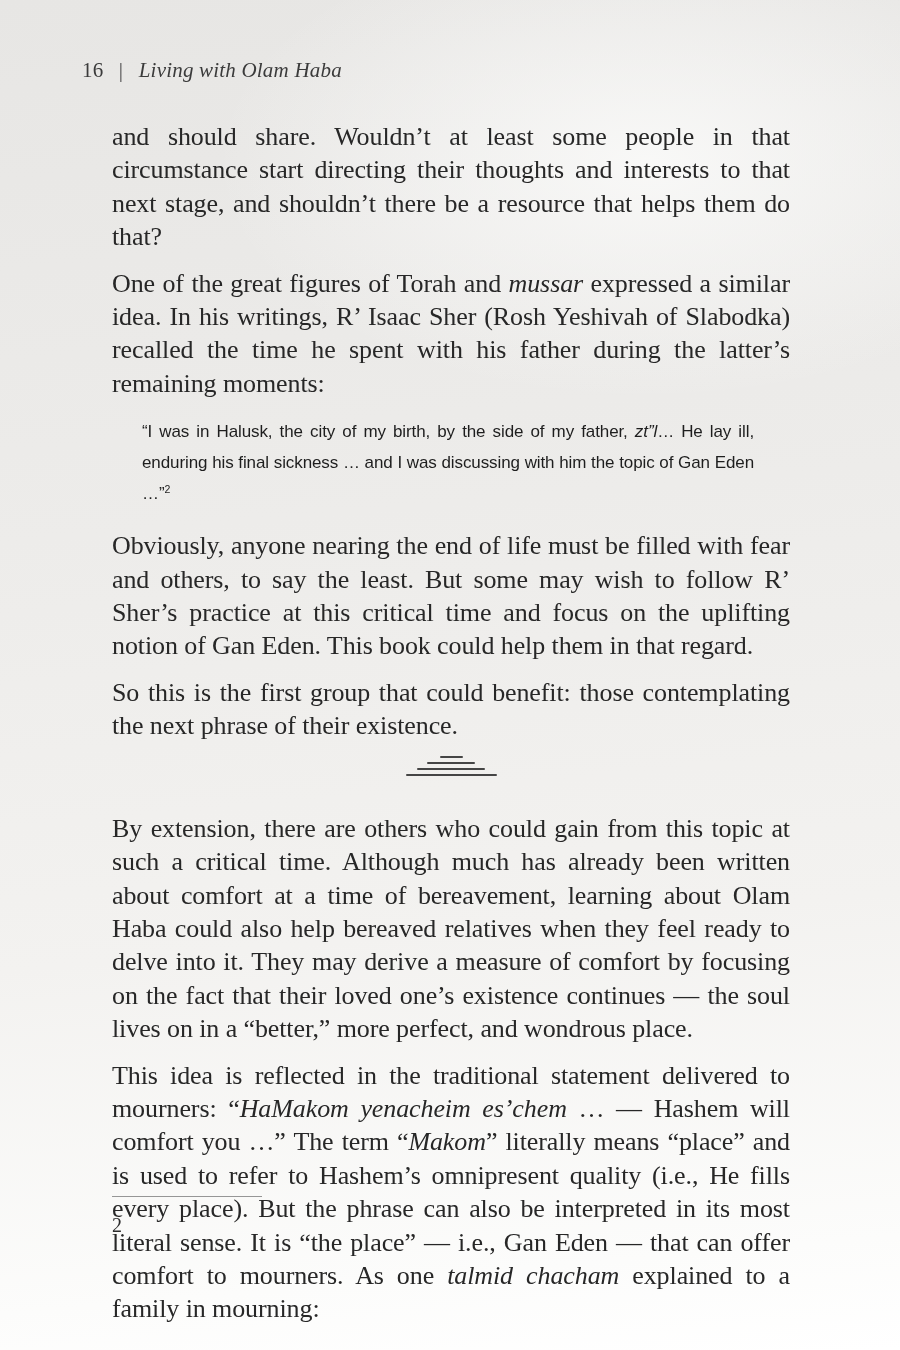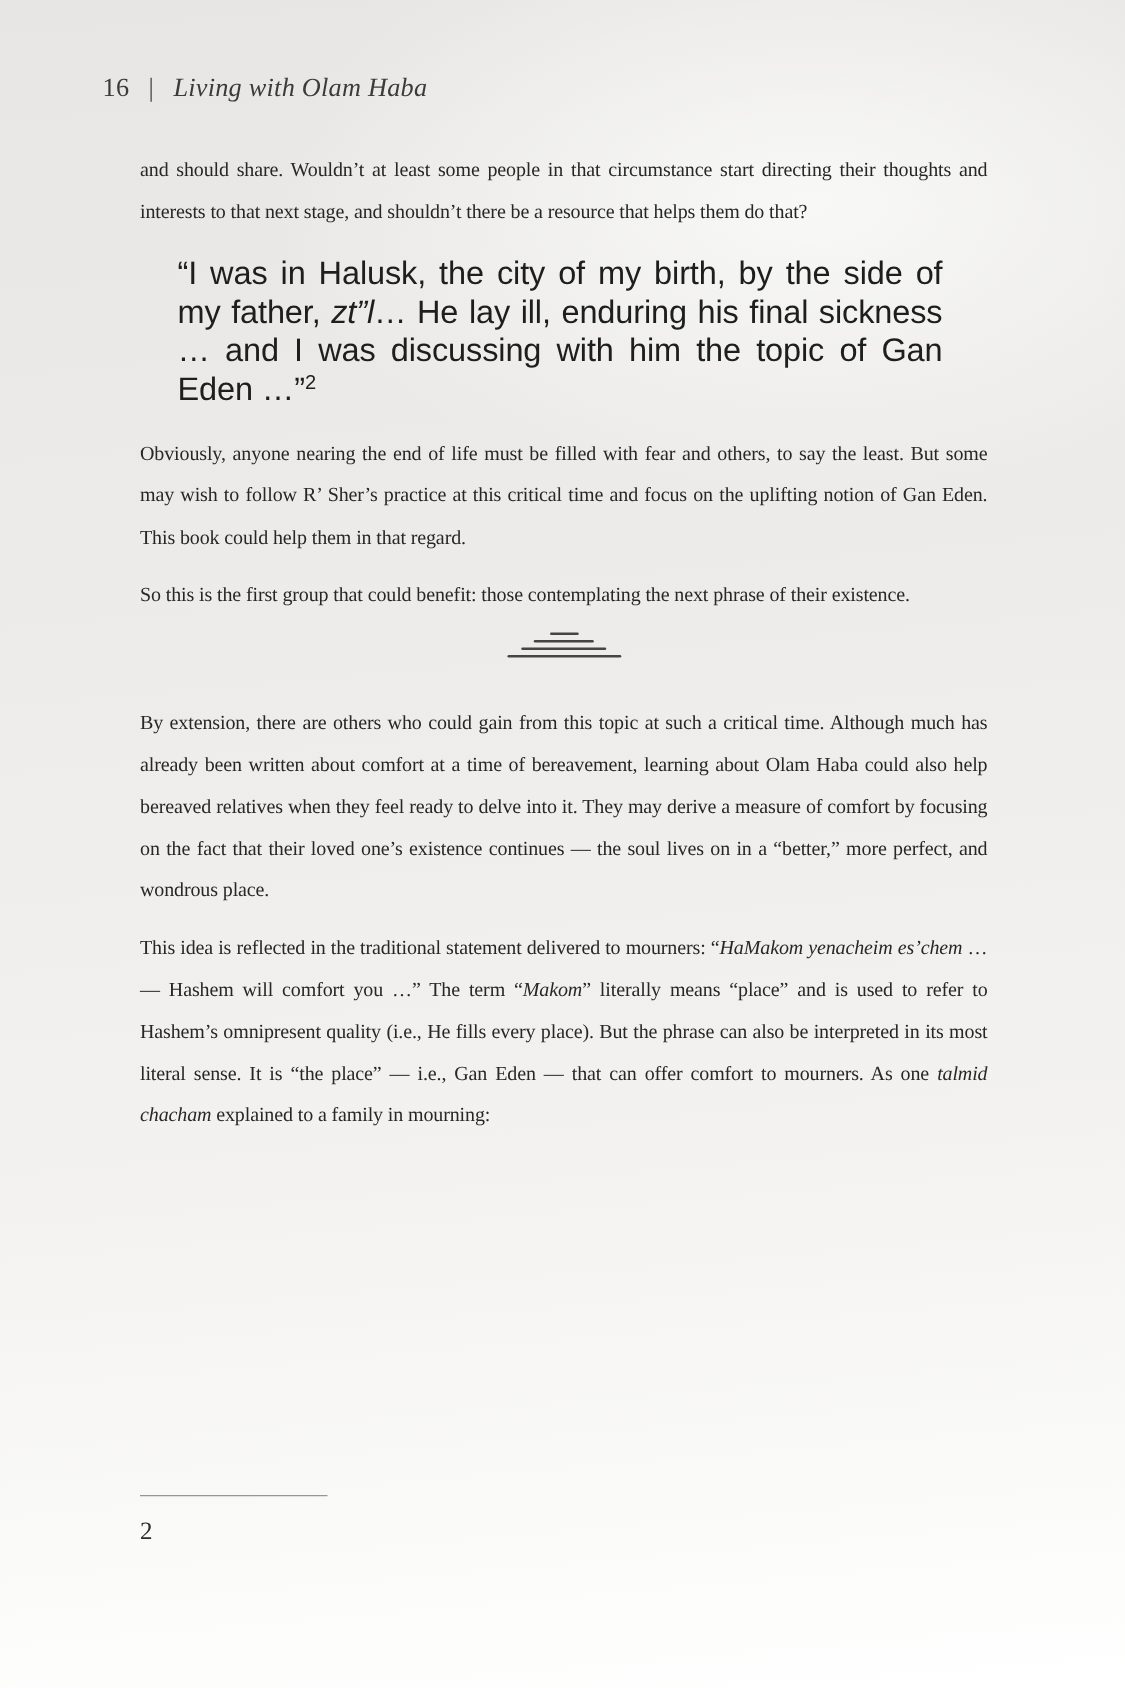--- a/index.html
+++ b/index.html
@@ -26,31 +26,31 @@
   }
   .running-header .sep { margin: 0 10px; color: #4a4a4a; font-weight: 400; }
   .running-header .book-title { font-style: italic; }
   .page-body {
     position: absolute;
     left: 112px; top: 120px;
     width: 678px;
   }
   .page-body p {
     margin: 0 0 13px 0;
-    font-size: 16px;
+    font-size: 26px;
     line-height: 33.4px;
     letter-spacing: -0.1px;
     text-align: justify;
     color: #272727;
   }
   blockquote.block-quote {
     margin: 16px 0 20px 0;
     padding: 0 36px 0 30px;
     font-family: "Liberation Sans", sans-serif;
-    font-size: 26px;
+    font-size: 17px;
     line-height: 31px;
     letter-spacing: -0.1px;
     text-align: justify;
     color: #1e1e1e;
   }
   .rich sup {
     font-size: 62%;
     vertical-align: baseline;
     position: relative;
     top: -0.55em;
@@ -100,20 +100,21 @@
   <header class="running-header">
     <span>16</span>
     <span class="sep">|</span>
     <span class="book-title">Living with Olam Haba</span>
   </header>
 
   <main class="page-body">
 
     <p class="rich"><span>and should share. Wouldn’t at least some people in that circumstance start directing their thoughts and interests to that next stage, and shouldn’t there be a resource that helps them do that?</span></p>
 
+    <p class="rich"><span>One of the great figures of Torah and </span><span style="font-style: italic;">mussar</span><span> expressed a similar idea. In his writings, R’ Isaac Sher (Rosh Yeshivah of Slabodka) recalled the time he spent with his father during the latter’s remaining moments:</span></p>
 
     <blockquote class="block-quote rich"><span>“I was in Halusk, the city of my birth, by the side of my father, </span><span style="font-style: italic;">zt”l</span><span>… He lay ill, enduring his final sickness … and I was discussing with him the topic of Gan Eden …”</span><sup>2</sup></blockquote>
 
     <p class="rich"><span>Obviously, anyone nearing the end of life must be filled with fear and others, to say the least. But some may wish to follow R’ Sher’s practice at this critical time and focus on the uplifting notion of Gan Eden. This book could help them in that regard.</span></p>
 
     <p class="rich"><span>So this is the first group that could benefit: those contemplating the next phrase of their existence.</span></p>
 
     <div class="section-divider">
       <span class="w1"></span>
       <span class="w2"></span>

